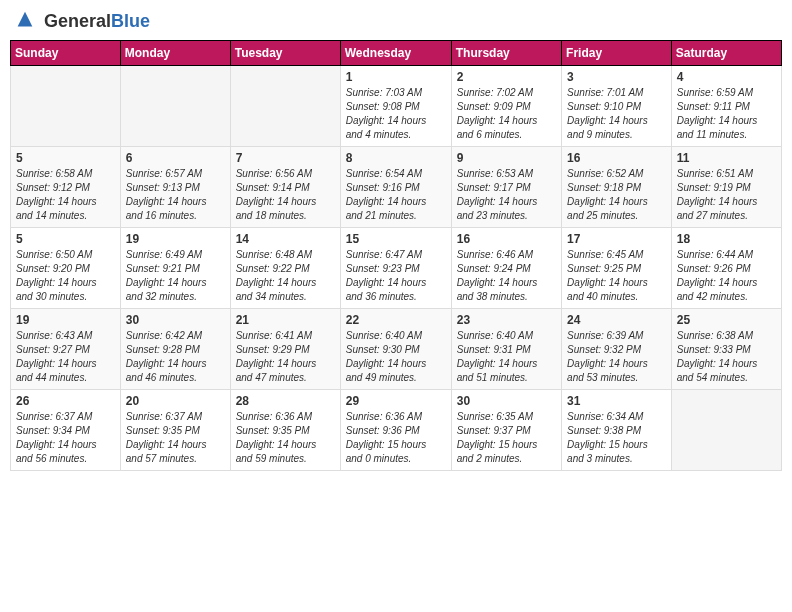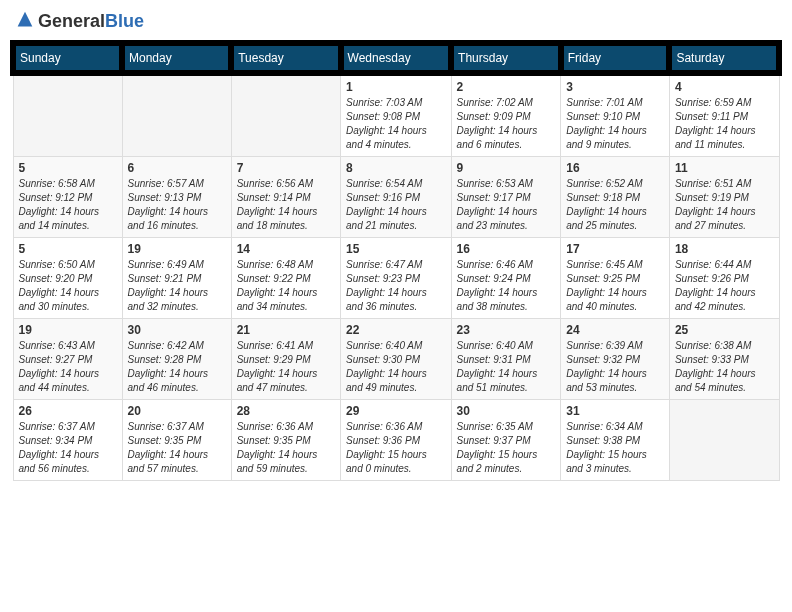--- a/index.html
+++ b/index.html
@@ -13,21 +13,21 @@
     .header {
       display: flex;
       justify-content: space-between;
       align-items: flex-start;
       margin-bottom: 8px;
       padding: 0 4px;
     }
     .logo {
       display: flex;
       align-items: center;
-      gap: 2px;
+      gap: 8px;
     }
     .logo-text-general {
       font-size: 18px;
       font-weight: bold;
       color: #333;
     }
     .logo-text-blue {
       font-size: 18px;
       font-weight: bold;
       color: #2e6db4;
@@ -47,27 +47,27 @@
     .location-title {
       font-size: 15px;
       color: #555;
     }
     .calendar {
       width: 100%;
       border-collapse: collapse;
       border: 1px solid #ccc;
     }
     .calendar th {
-      background-color: #0c4a6e;
+      background-color: #be185d;
       color: #fff;
       font-size: 12px;
-      font-weight: normal;
+      font-weight: bold;
       padding: 5px 4px;
       text-align: left;
-      border: 6px solid #000000;
+      border: 1px solid #000000;
     }
     .calendar td {
       vertical-align: top;
       padding: 4px 5px;
       border: 1px solid #ddd;
       width: 113px;
       font-size: 10px;
       color: #333;
       background: #fff;
     }

